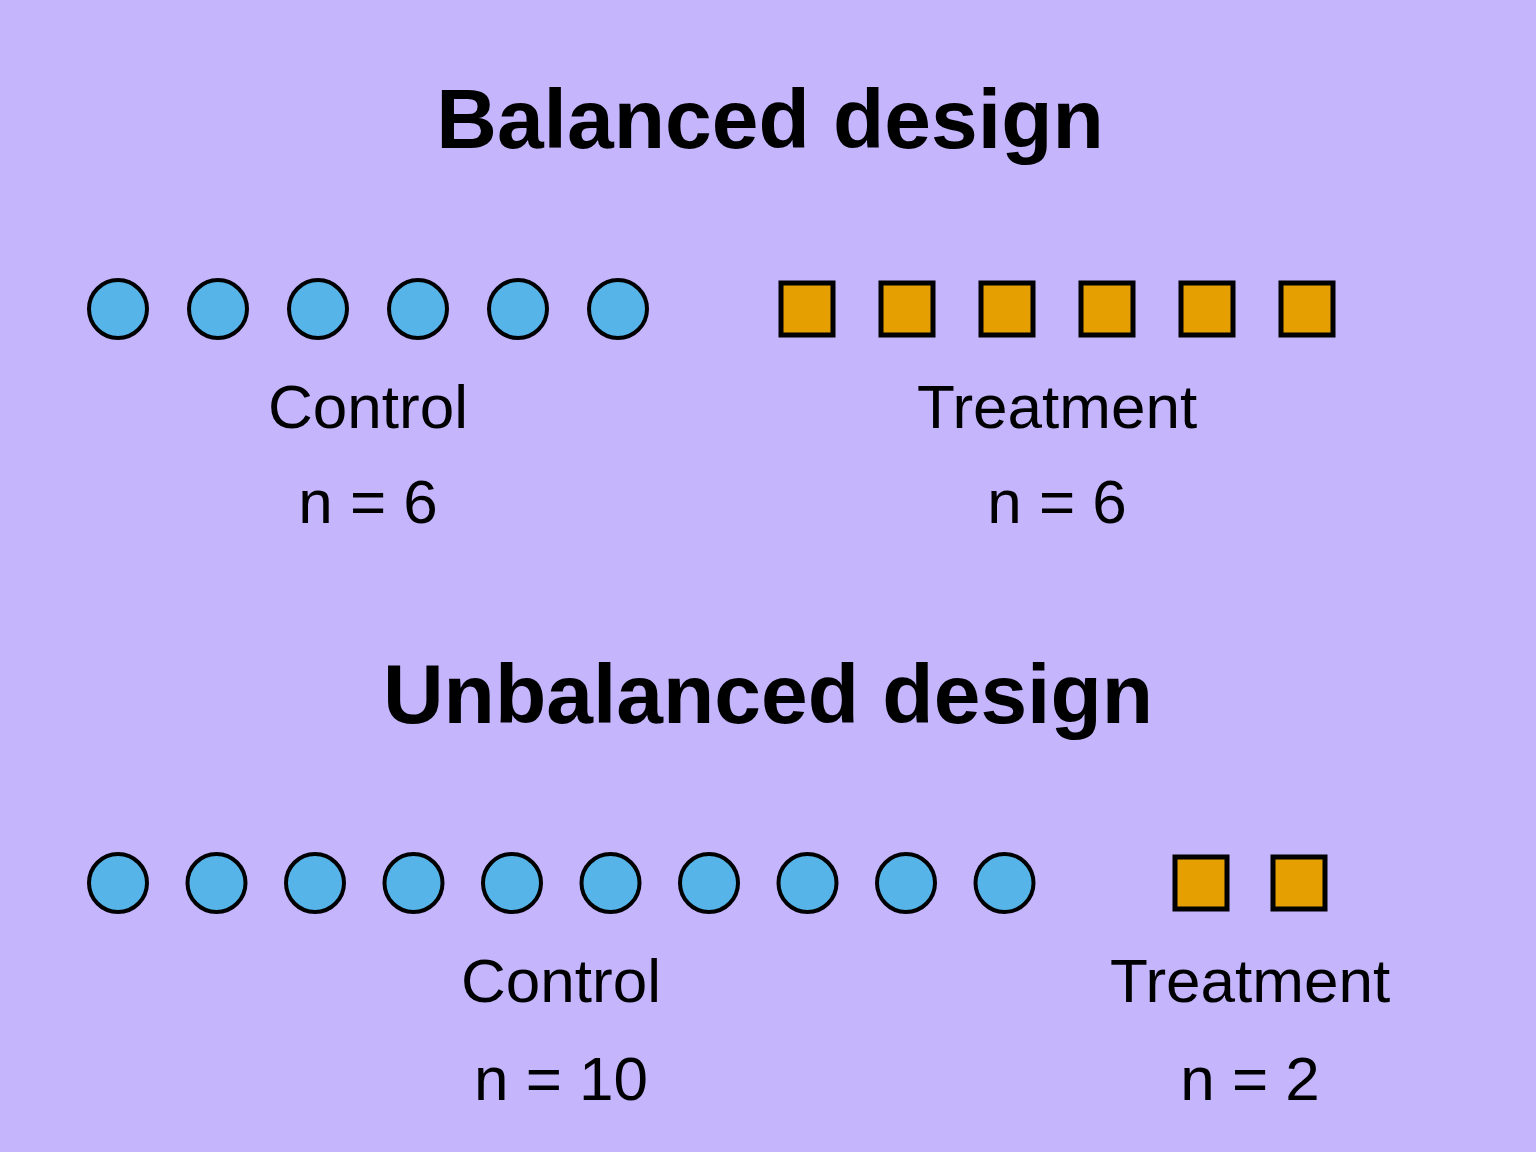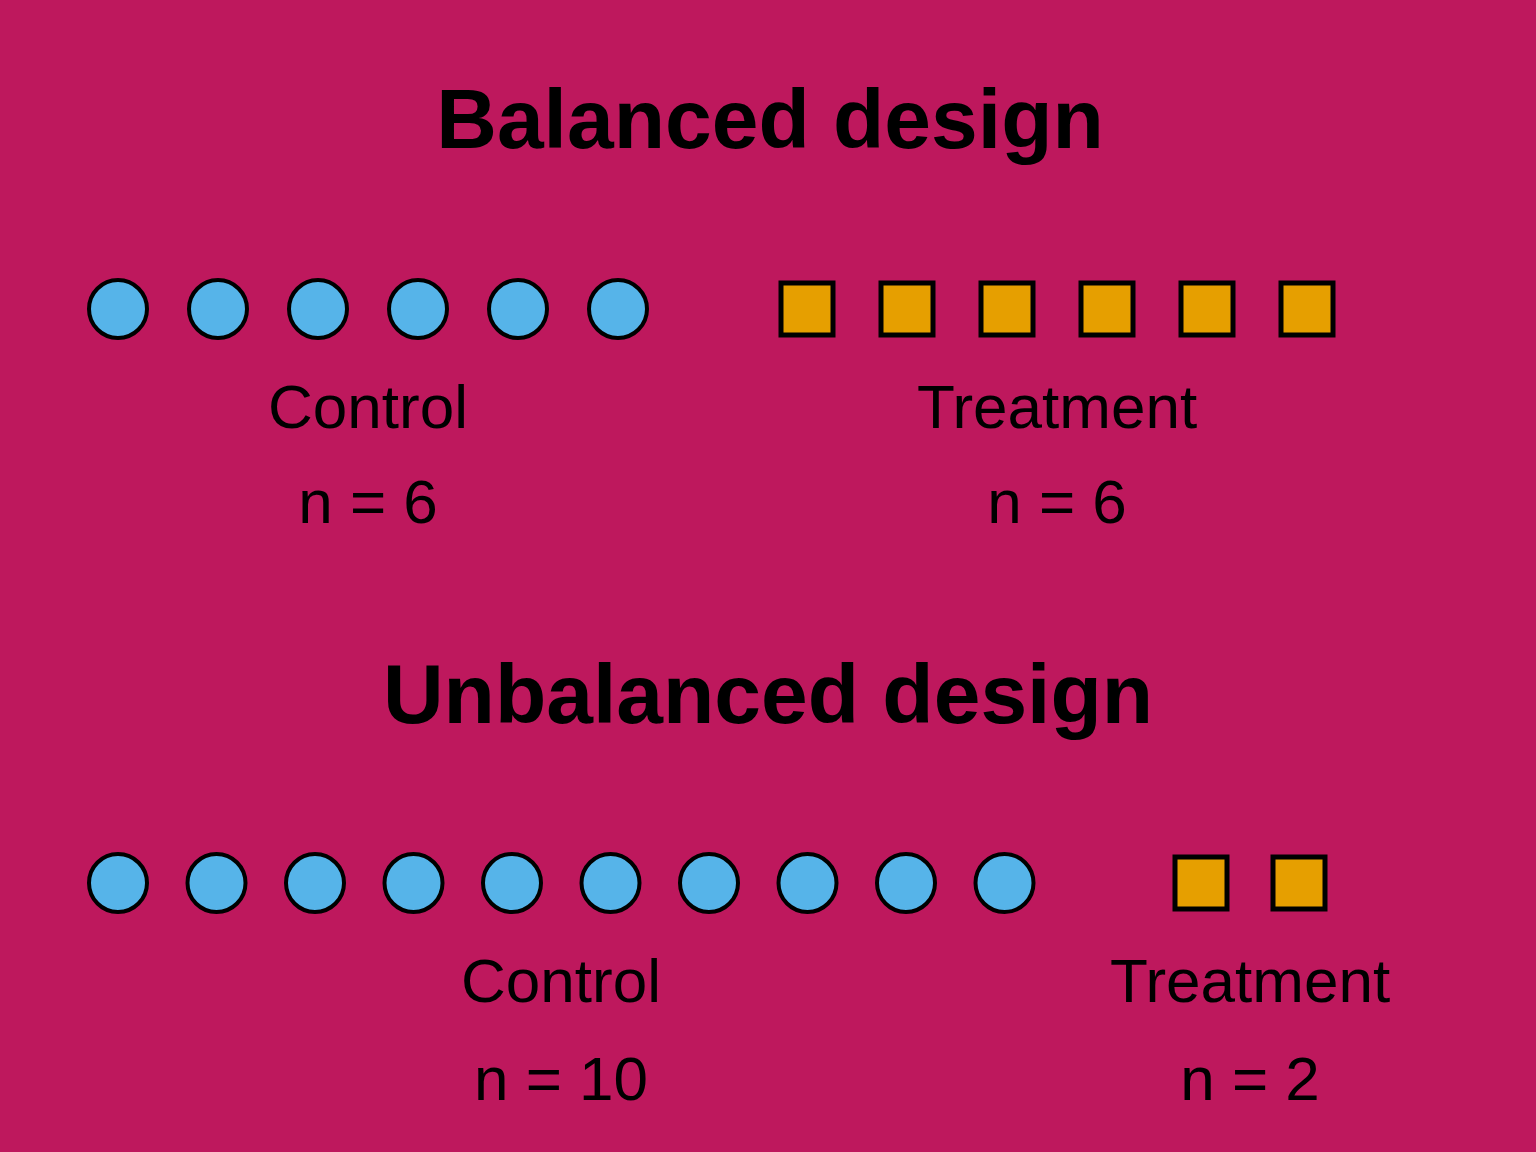--- a/index.html
+++ b/index.html
@@ -3,21 +3,21 @@
 <meta charset="utf-8">
 <style>
   html, body {
     margin: 0;
     padding: 0;
     background: #ffffff;
   }
   .figure-wrap {
     width: 1536px;
     height: 1152px;
-    background: #be185d;
+    background: #c4b5fd;
     position: relative;
     overflow: hidden;
   }
   svg text {
     font-family: "Liberation Sans", sans-serif;
     fill: #000000;
   }
   .section-title {
     font-size: 84px;
     font-weight: 700;

